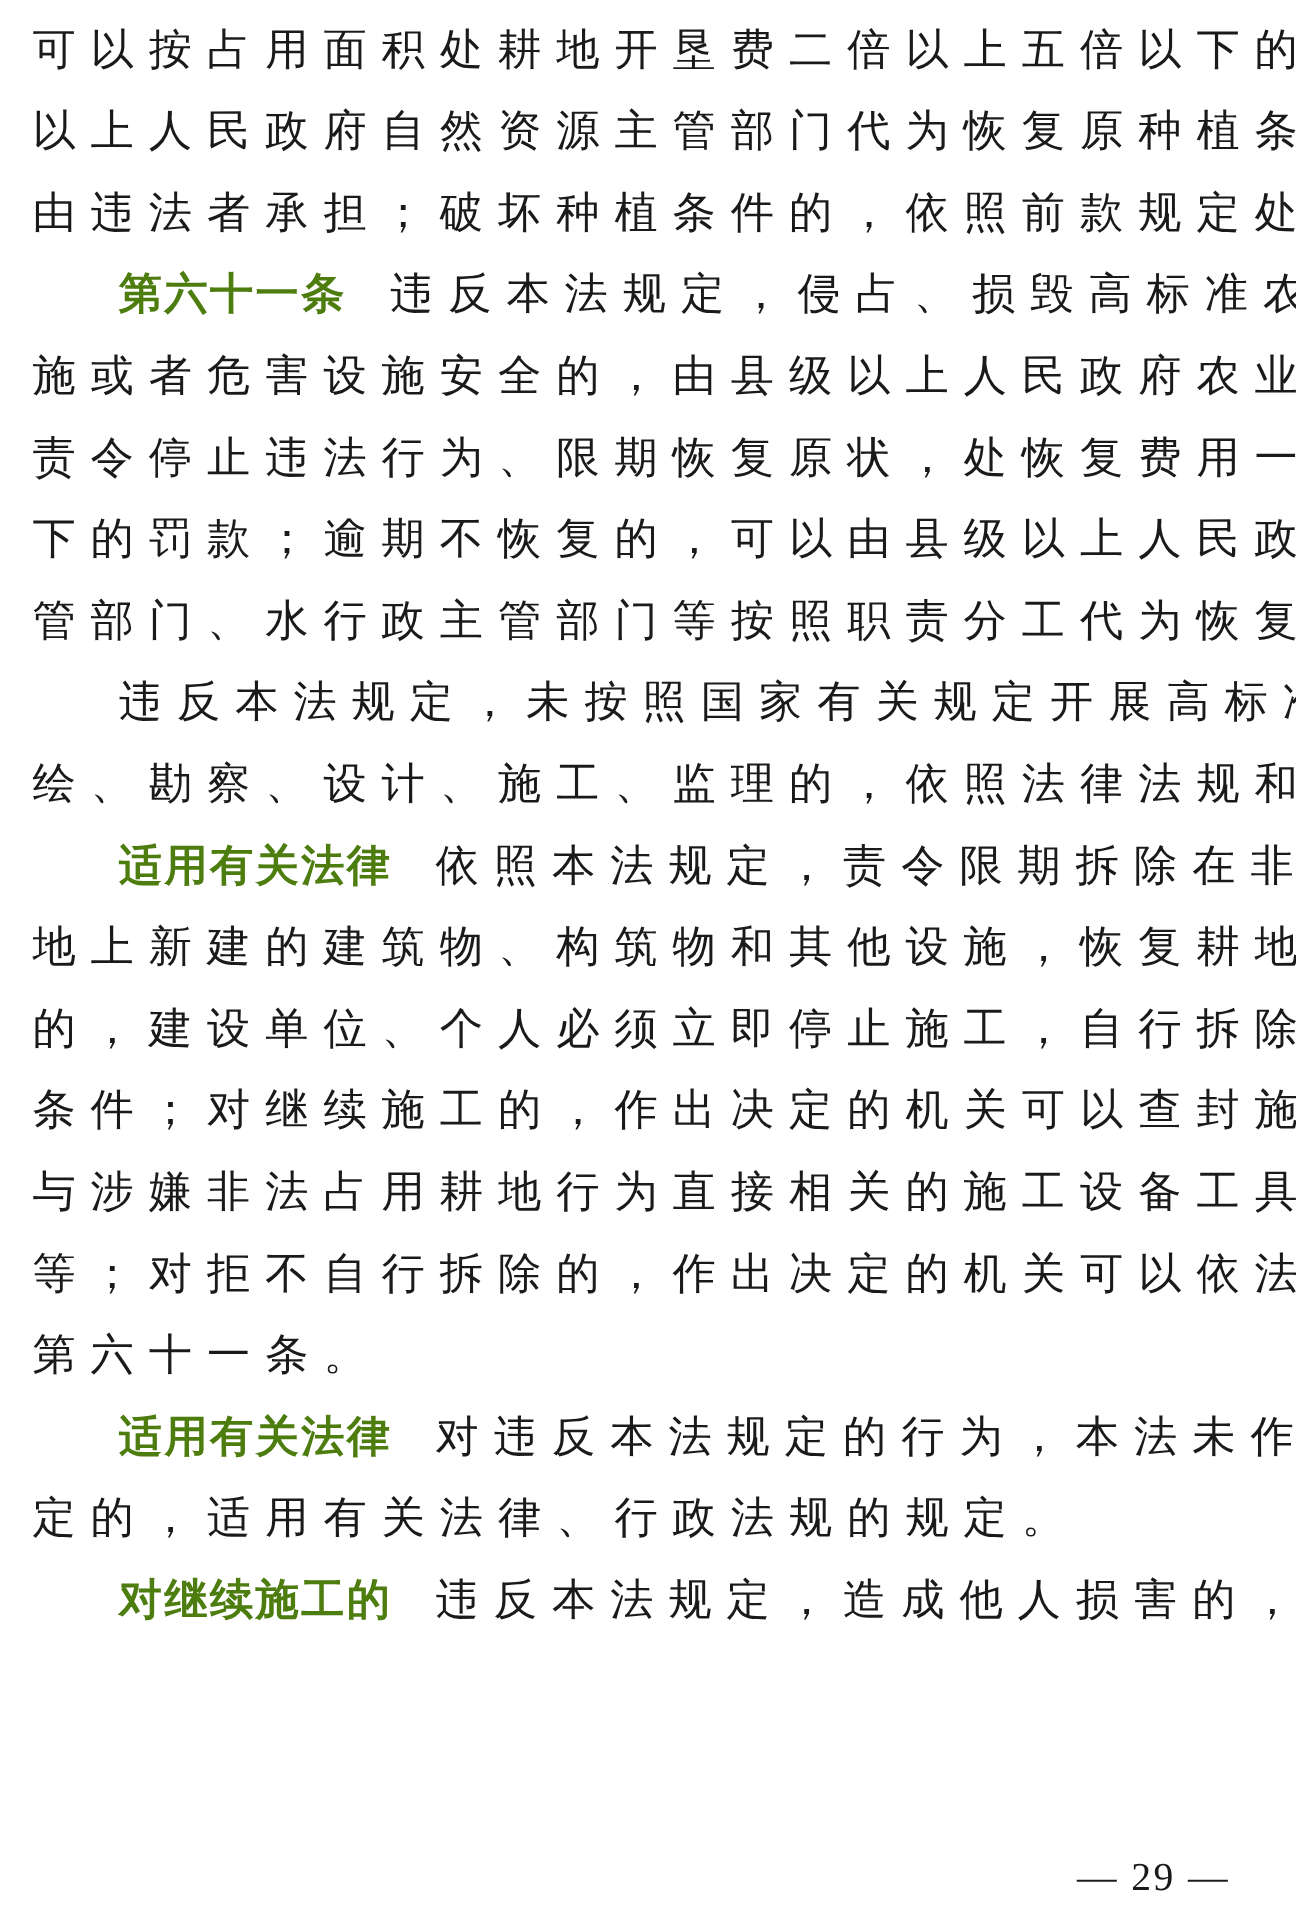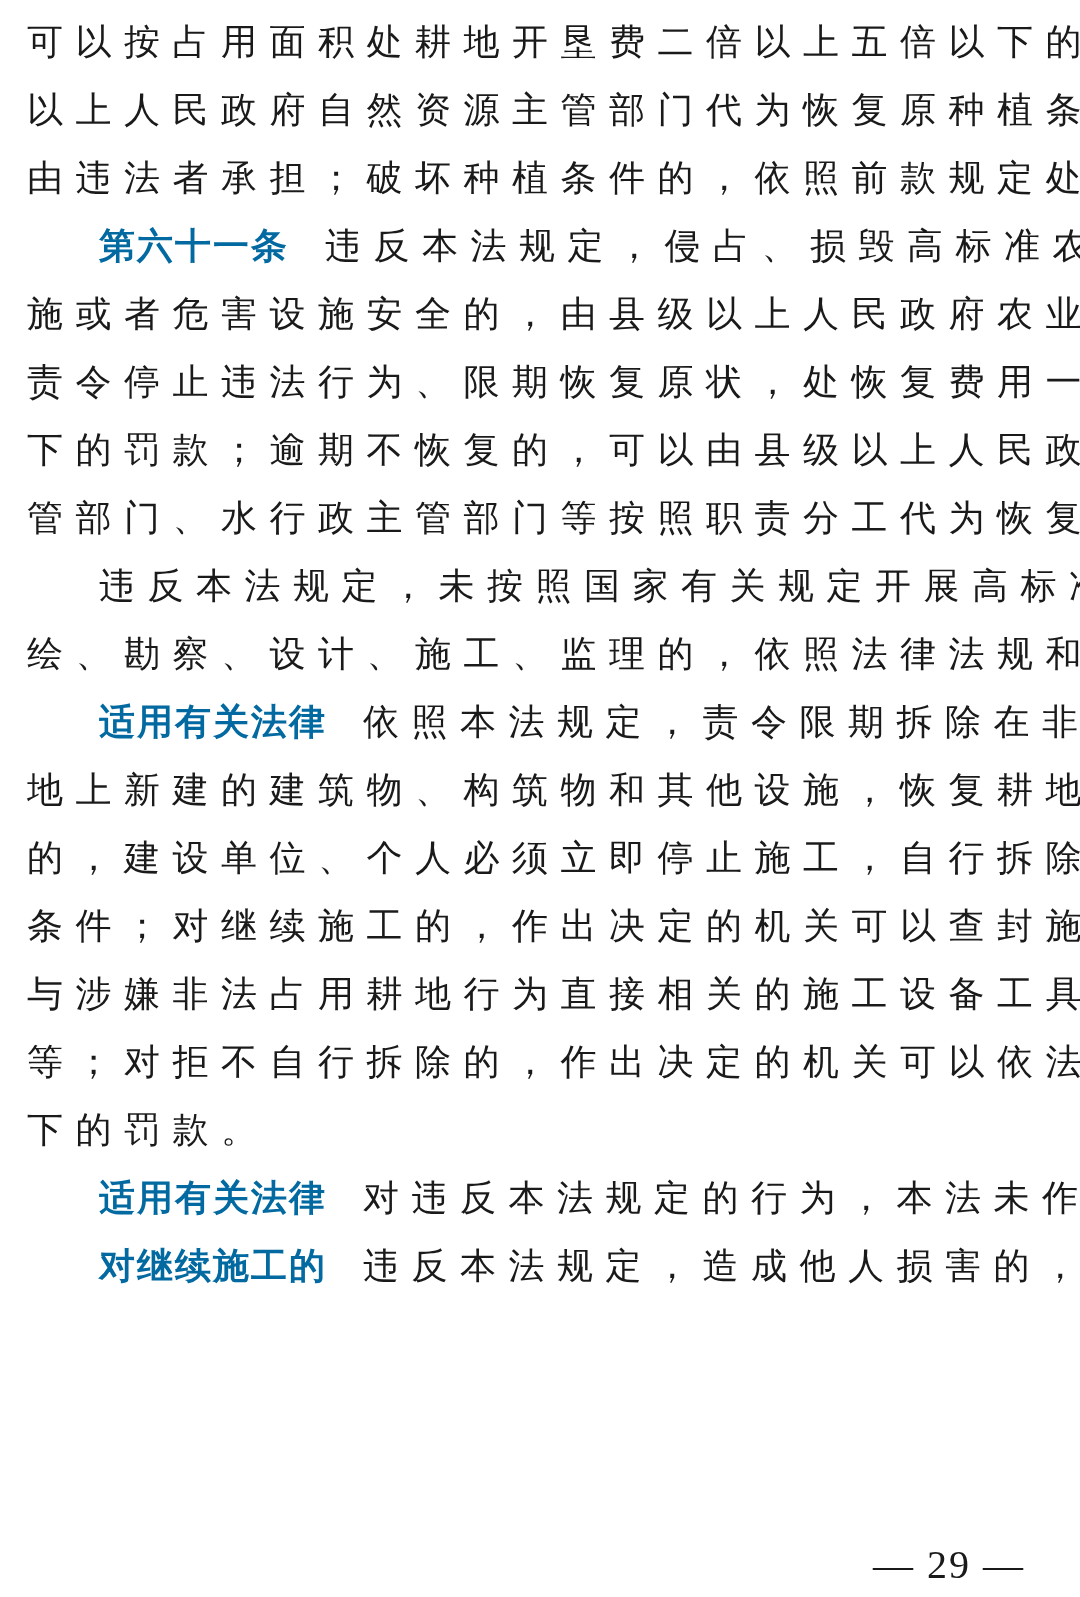--- a/index.html
+++ b/index.html
@@ -29,28 +29,28 @@
       white-space: nowrap;
       font-weight: 300;
     }
     .line.indent {
       padding-left: 72px;
     }
     .article-head {
       font-family: "DejaVu Sans", "Liberation Sans", sans-serif;
       font-weight: bold;
       letter-spacing: 2px;
-      color: #0369a1;
+      color: #4d7c0f;
       margin-right: 36px;
     }
     .page-number {
       position: absolute;
       right: 55px;
       top: 1535px;
-      font-size: 40px;
+      font-size: 33px;
       line-height: 60px;
       color: #1a1a1a;
       font-family: "Liberation Serif", serif;
       letter-spacing: 2px;
     }
   </style>
 </head>
 <body>
 
 <div class="page">
@@ -67,20 +67,21 @@
 
   <div class="line indent"><span>违反本法规定，未按照国家有关规定开展高标准农田建设测</span></div>
   <div class="line"><span>绘、勘察、设计、施工、监理的，依照法律法规和国务院农业农</span></div>
 
   <div class="line indent"><span class="article-head">适用有关法律</span><span>依照本法规定，责令限期拆除在非法占用的耕</span></div>
   <div class="line"><span>地上新建的建筑物、构筑物和其他设施，恢复耕地原种植条件</span></div>
   <div class="line"><span>的，建设单位、个人必须立即停止施工，自行拆除并恢复原种植</span></div>
   <div class="line"><span>条件；对继续施工的，作出决定的机关可以查封施工现场、扣押</span></div>
   <div class="line"><span>与涉嫌非法占用耕地行为直接相关的施工设备工具和建筑材料</span></div>
   <div class="line"><span>等；对拒不自行拆除的，作出决定的机关可以依法申请人民法院</span></div>
-  <div class="line"><span>下的罚款。</span></div>
+  <div class="line"><span>第六十一条。</span></div>
 
   <div class="line indent"><span class="article-head">适用有关法律</span><span>对违反本法规定的行为，本法未作行政处罚规</span></div>
+  <div class="line"><span>定的，适用有关法律、行政法规的规定。</span></div>
 
   <div class="line indent"><span class="article-head">对继续施工的</span><span>违反本法规定，造成他人损害的，依法承担民</span></div>
 </div>
 
 <div class="page-number">— 29 —</div>
 
 </body></html>

